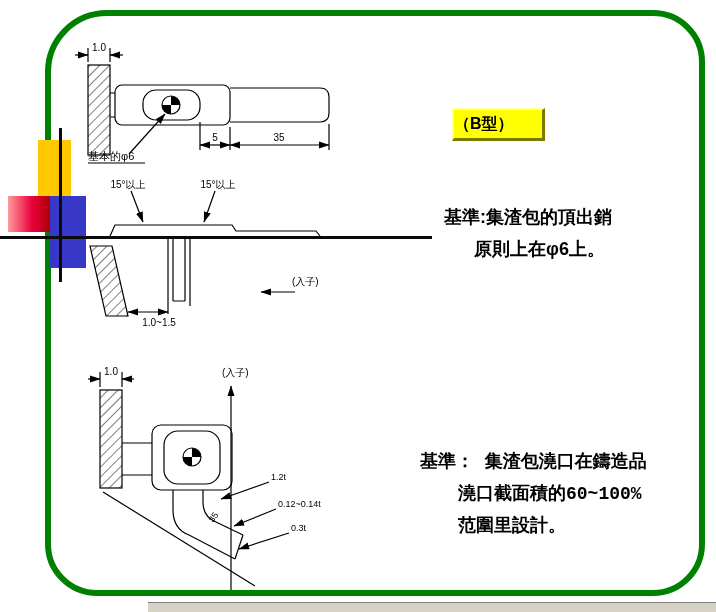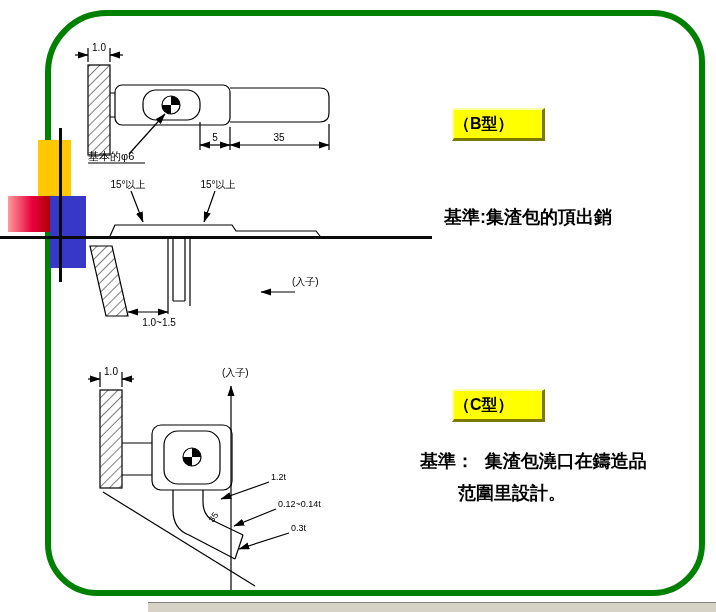--- a/index.html
+++ b/index.html
@@ -161,26 +161,27 @@
 
     <text x="26" y="12" font-size="10" text-anchor="middle">1.0</text>
     <text x="137" y="13" font-size="10">(入子)</text>
     <text x="186" y="117" font-size="9">1.2t</text>
     <text x="193" y="144" font-size="9">0.12~0.14t</text>
     <text x="206" y="168" font-size="9">0.3t</text>
     <text x="131" y="156" font-size="9" text-anchor="middle" transform="rotate(-55 131 156)">35</text>
   </svg>
 
   <div class="abs badge" id="badge-b">（B型）</div>
-  <div class="abs badge" id="badge-c">（C型）</div>
 
   <div class="abs note" id="note-b">
     <div>基準:集渣包的頂出銷</div>
+    <div class="indent-b">原則上在φ6上。</div>
   </div>
 
   <div class="abs note" id="note-c">
     <div>基準： 集渣包澆口在鑄造品</div>
+    <div class="indent-c">澆口截面積的60~100%</div>
     <div class="indent-c">范圍里設計。</div>
   </div>
 
   <div class="abs" id="bottom-bar"></div>
 
 </div>
 
 </body></html>

